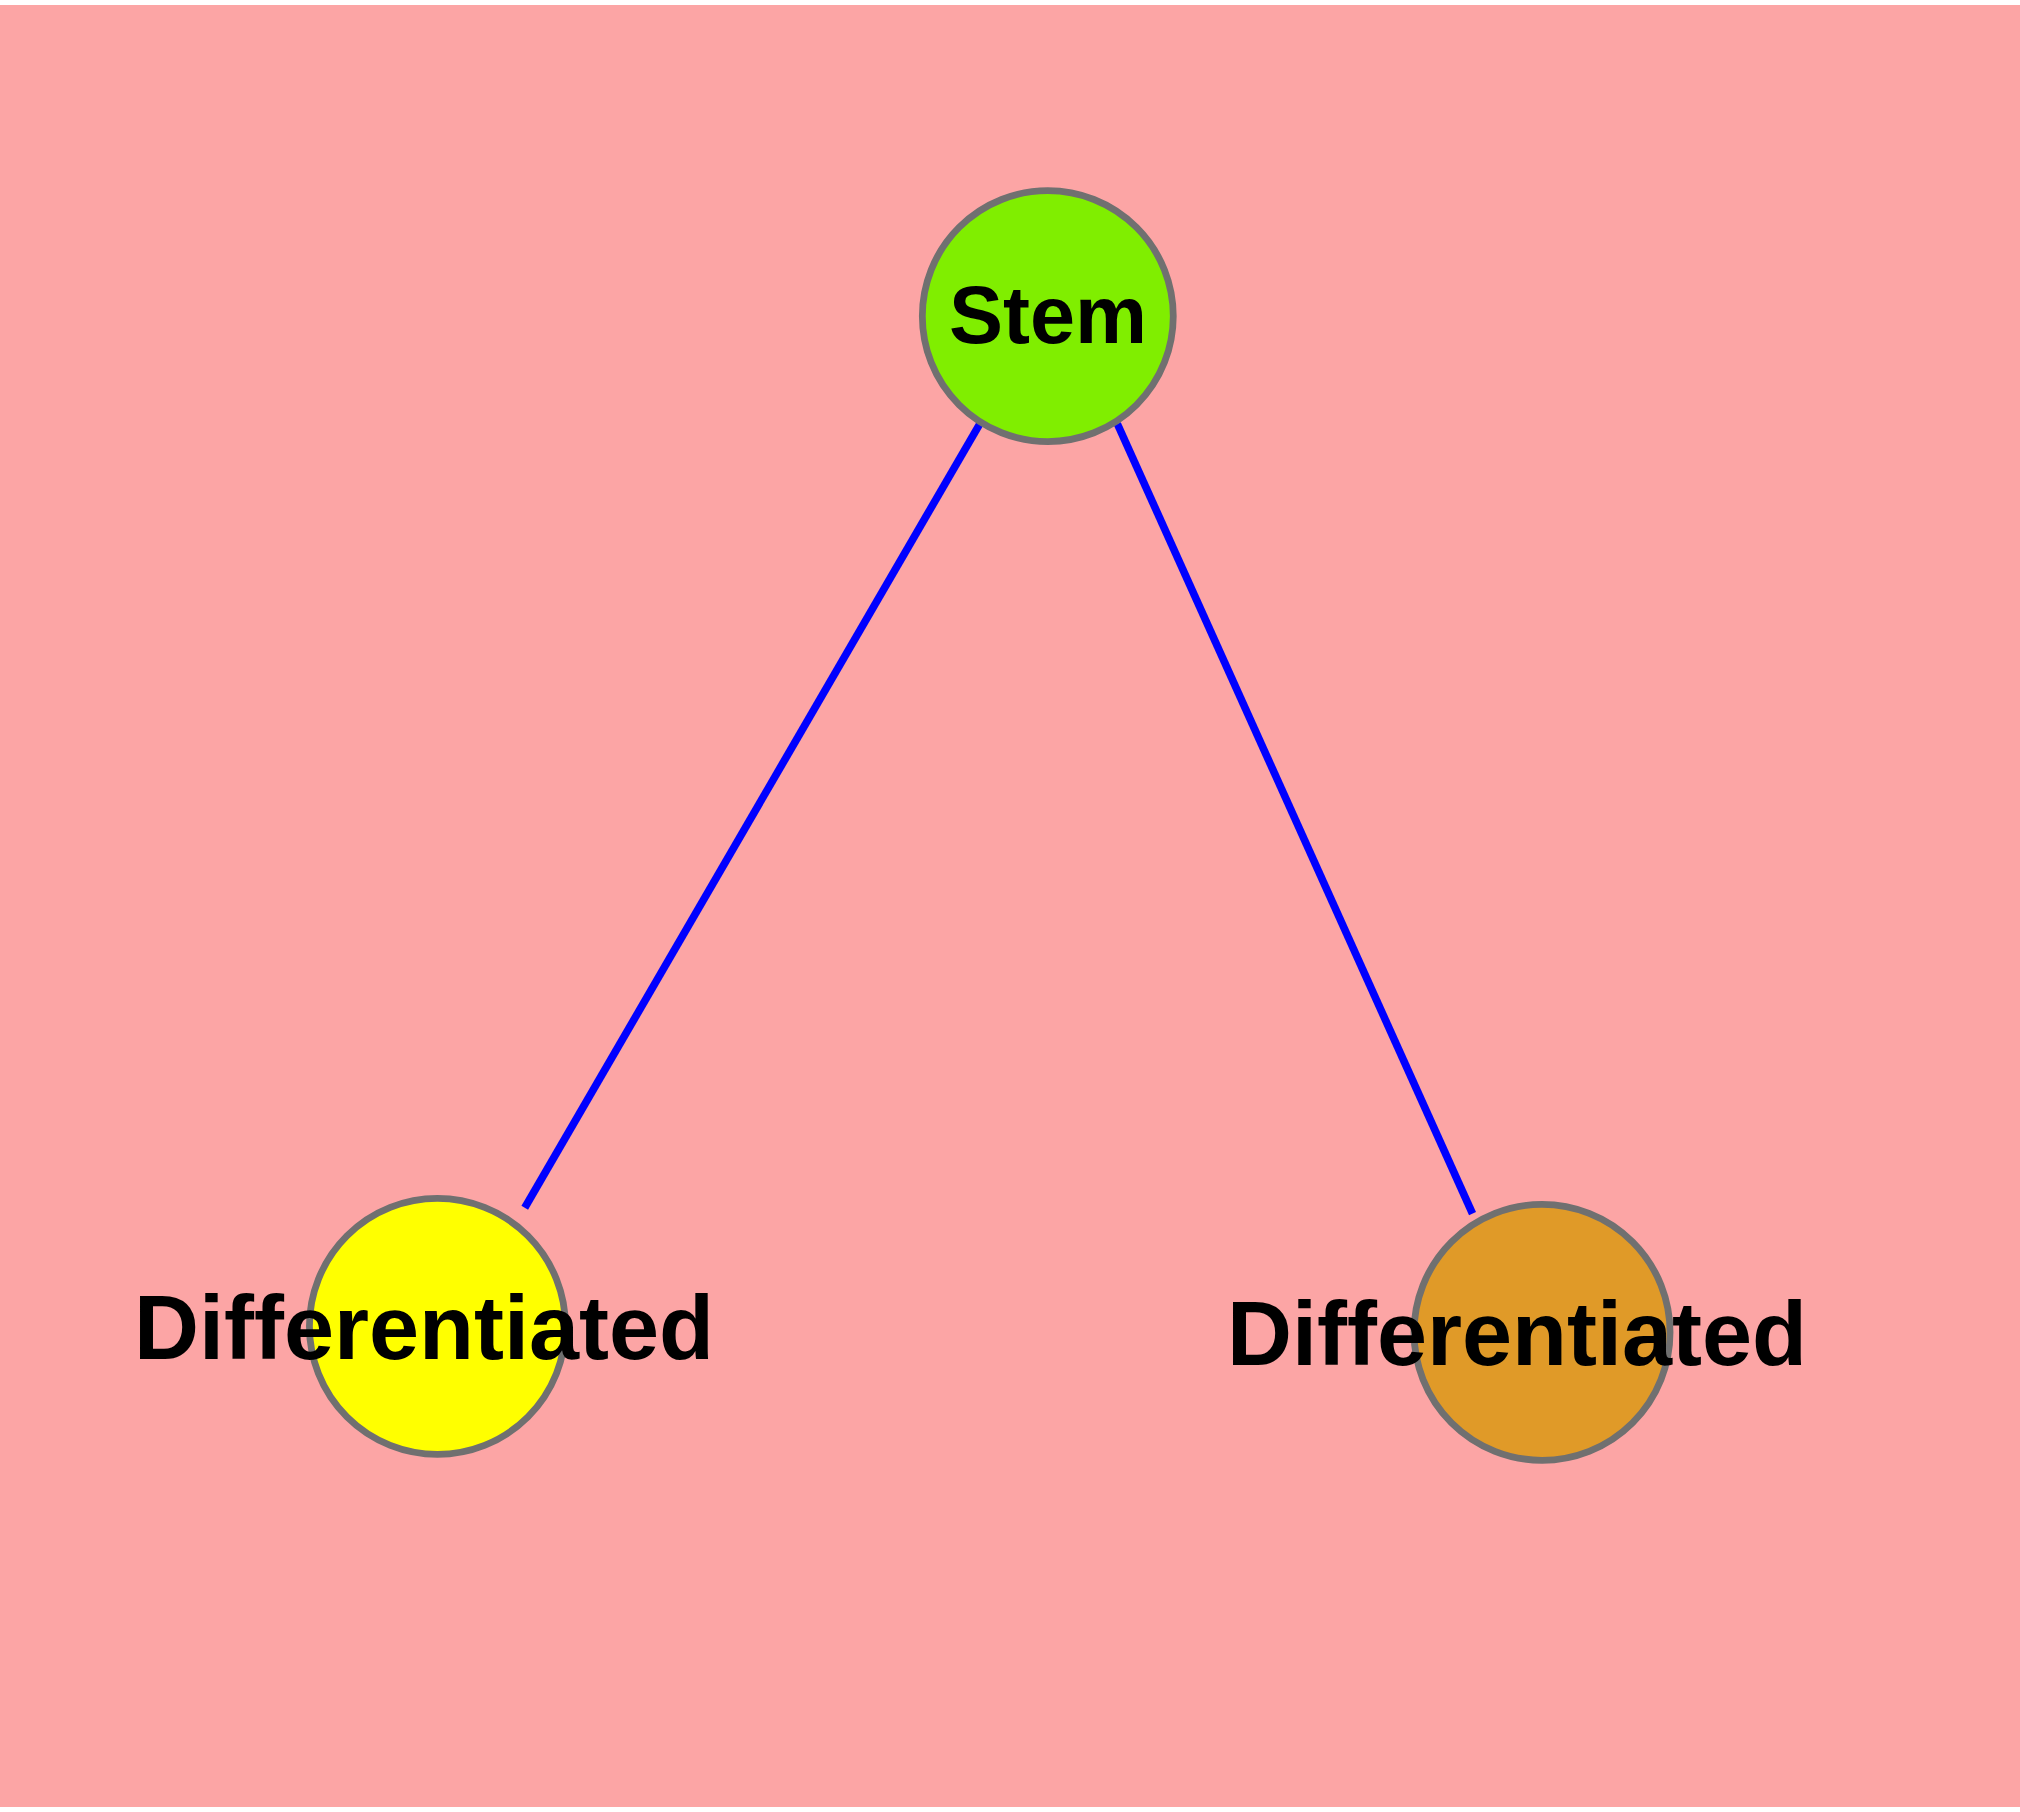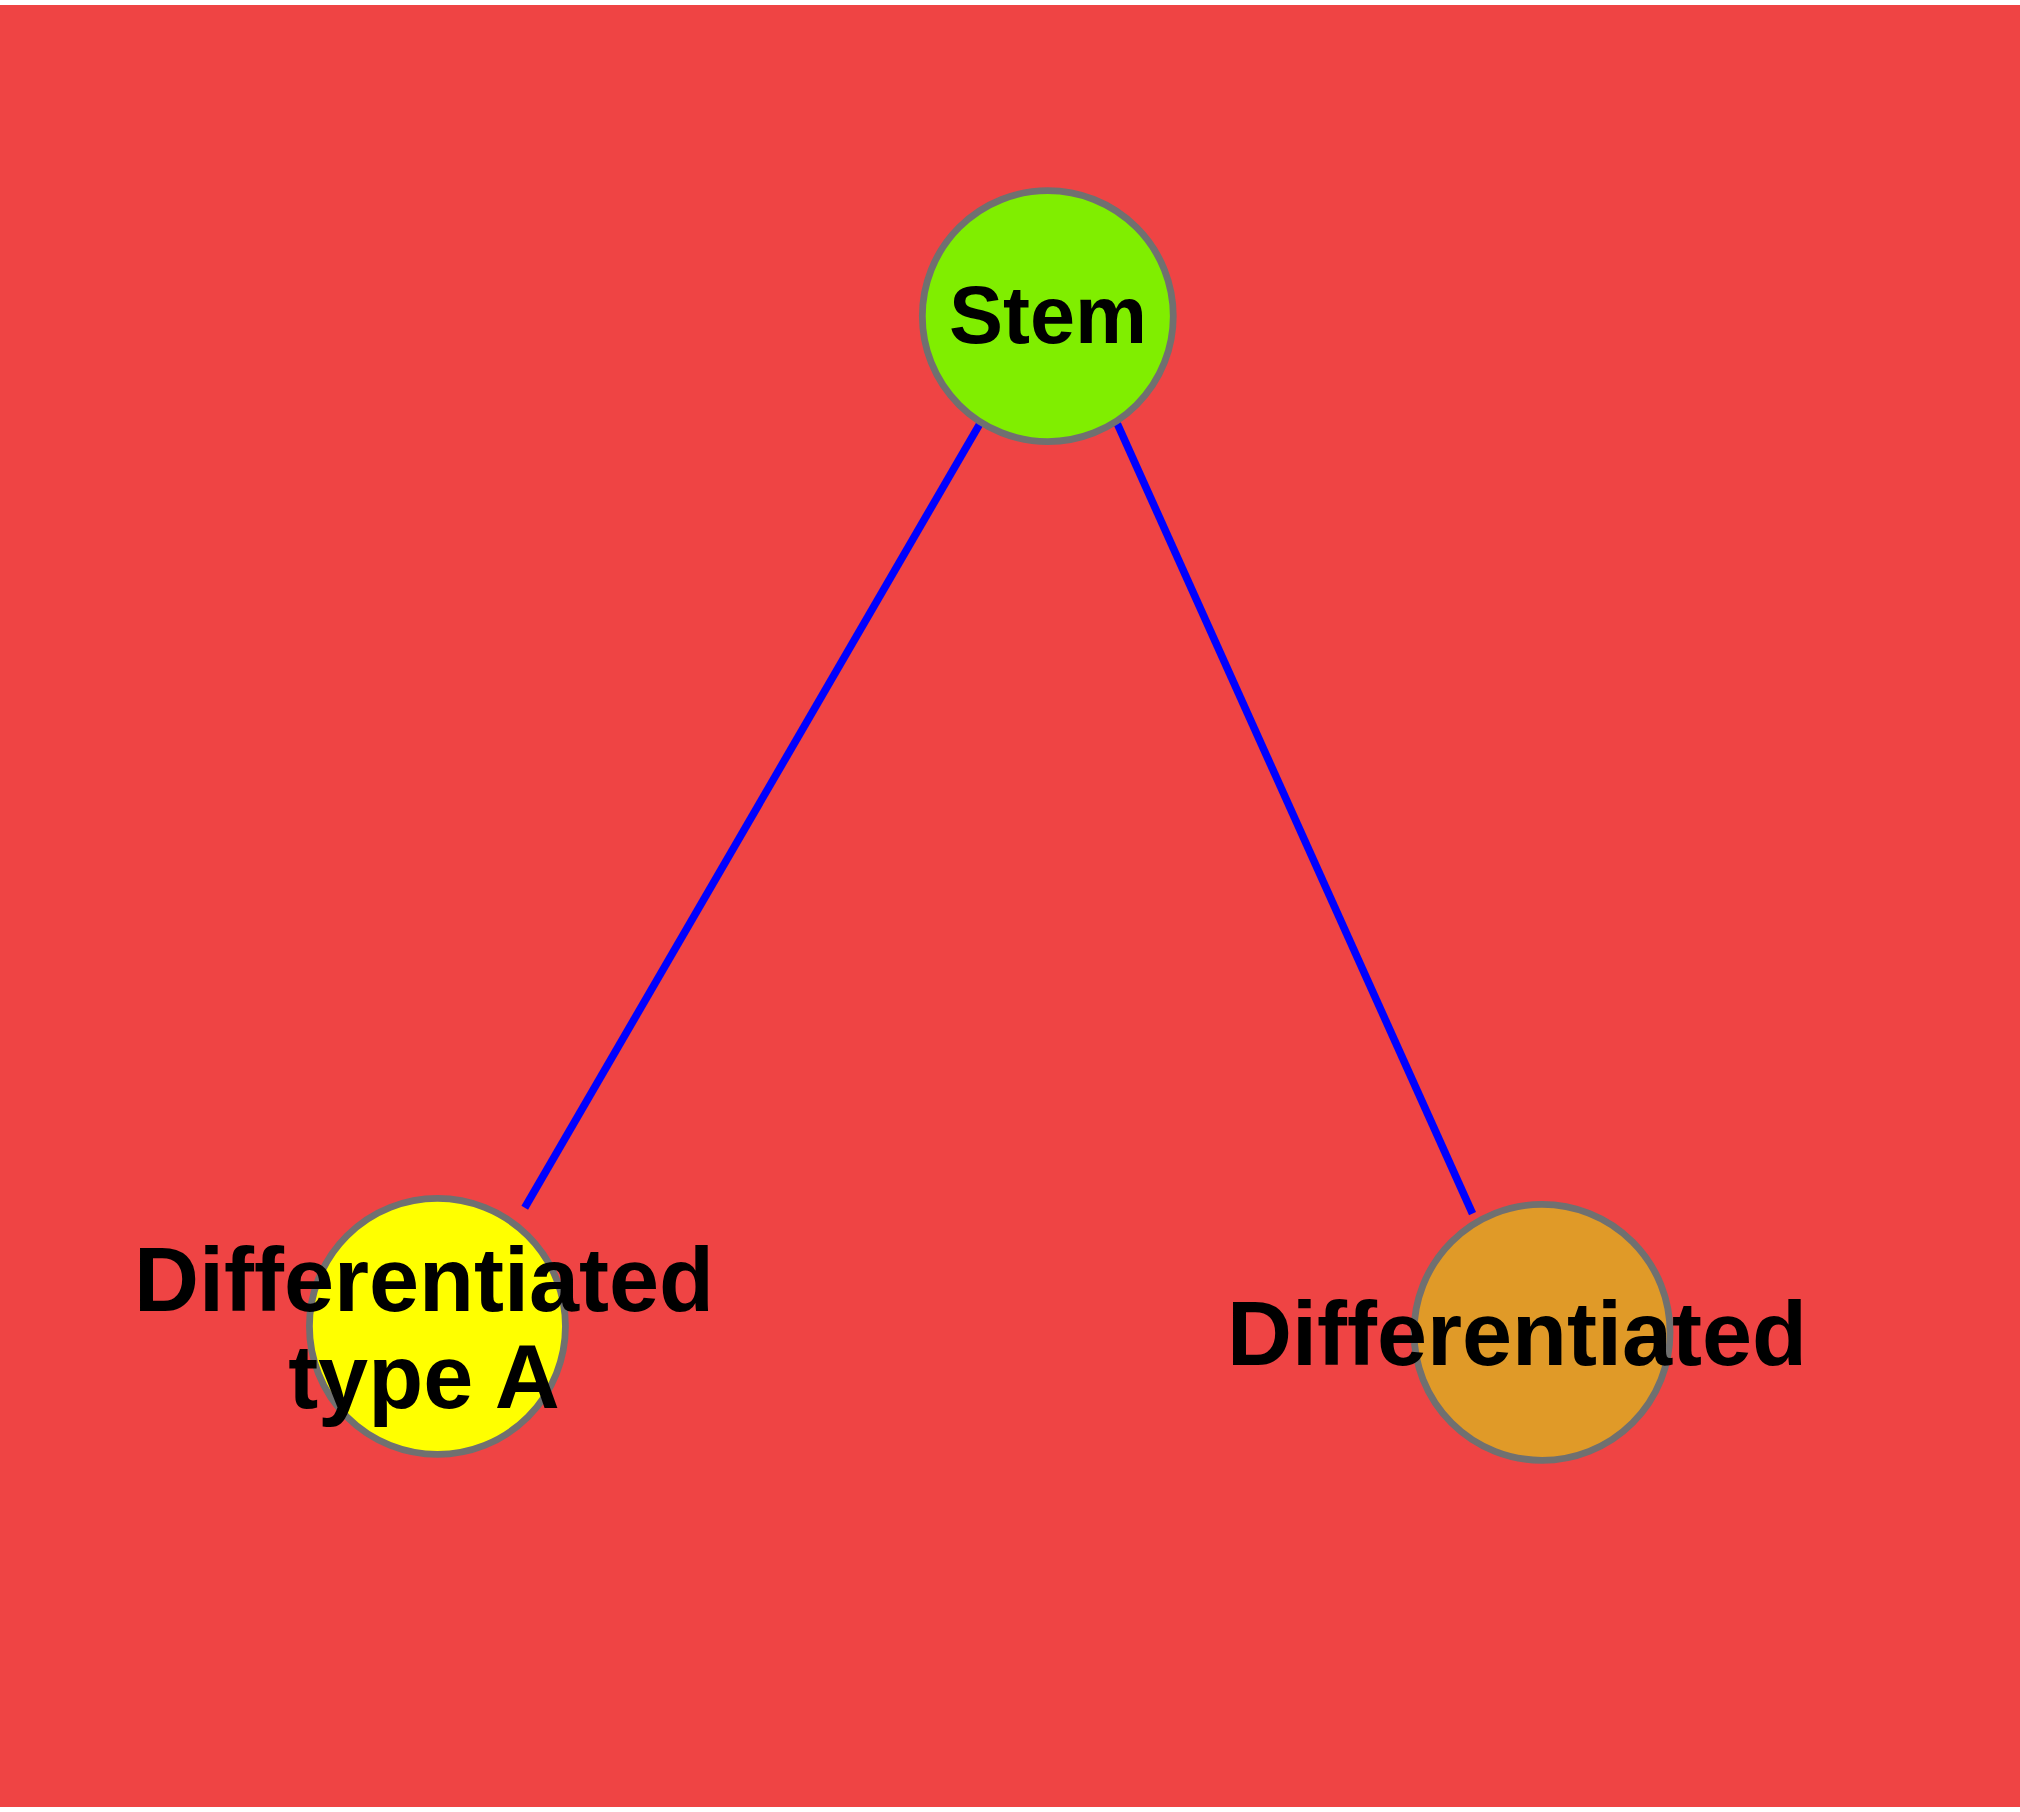--- a/index.html
+++ b/index.html
@@ -58,38 +58,38 @@
     width: 2021px;
     height: 5.1px;
     background: #ffffff;
   }
   .top-strip { top: 0; }
   .bottom-strip { bottom: 0; }
 </style>
 </head>
 <body>
 
-<div id="canvas" style="background: #ef4444;">
+<div id="canvas" style="background: #fca5a5;">
 
   <svg id="graph-svg" viewBox="0 0 2384 2138" preserveAspectRatio="none" xmlns="http://www.w3.org/2000/svg">
 
     <g>
       <line id="edge-0" stroke-linecap="butt" x1="1157" y1="498" x2="619" y2="1425" stroke="#0000ff" stroke-width="9"></line>
       <line id="edge-1" stroke-linecap="butt" x1="1318" y1="500" x2="1737" y2="1432" stroke="#0000ff" stroke-width="9"></line>
     </g>
 
     <g>
       <circle id="node-0" cx="1236" cy="373" r="148" fill="#80ee00" stroke="#707070" stroke-width="8"></circle>
       <circle id="node-1" cx="516" cy="1565" r="151" fill="#ffff00" stroke="#707070" stroke-width="8"></circle>
       <circle id="node-2" cx="1819" cy="1572" r="151" fill="#e09a28" stroke="#707070" stroke-width="8"></circle>
     </g>
   </svg>
 
   <div class="node-label label-stem" style="left: 1048px; top: 316px; color: rgb(0, 0, 0);">Stem</div>
 
-  <div class="node-label label-a" style="left: 424px; top: 1329px; color: rgb(0, 0, 0);"><span>Differentiated</span><br><span>type A</span></div>
+  <div class="node-label label-a" style="left: 424px; top: 1329px; color: rgb(0, 0, 0);"><span>Differentiated</span><br></div>
 
   <div class="node-label label-b" style="left: 1517px; top: 1335px; color: rgb(0, 0, 0);"><span>Differentiated</span><br></div>
 
   <div class="top-strip"></div>
   <div class="bottom-strip"></div>
 </div>
 
 
 </body></html>

